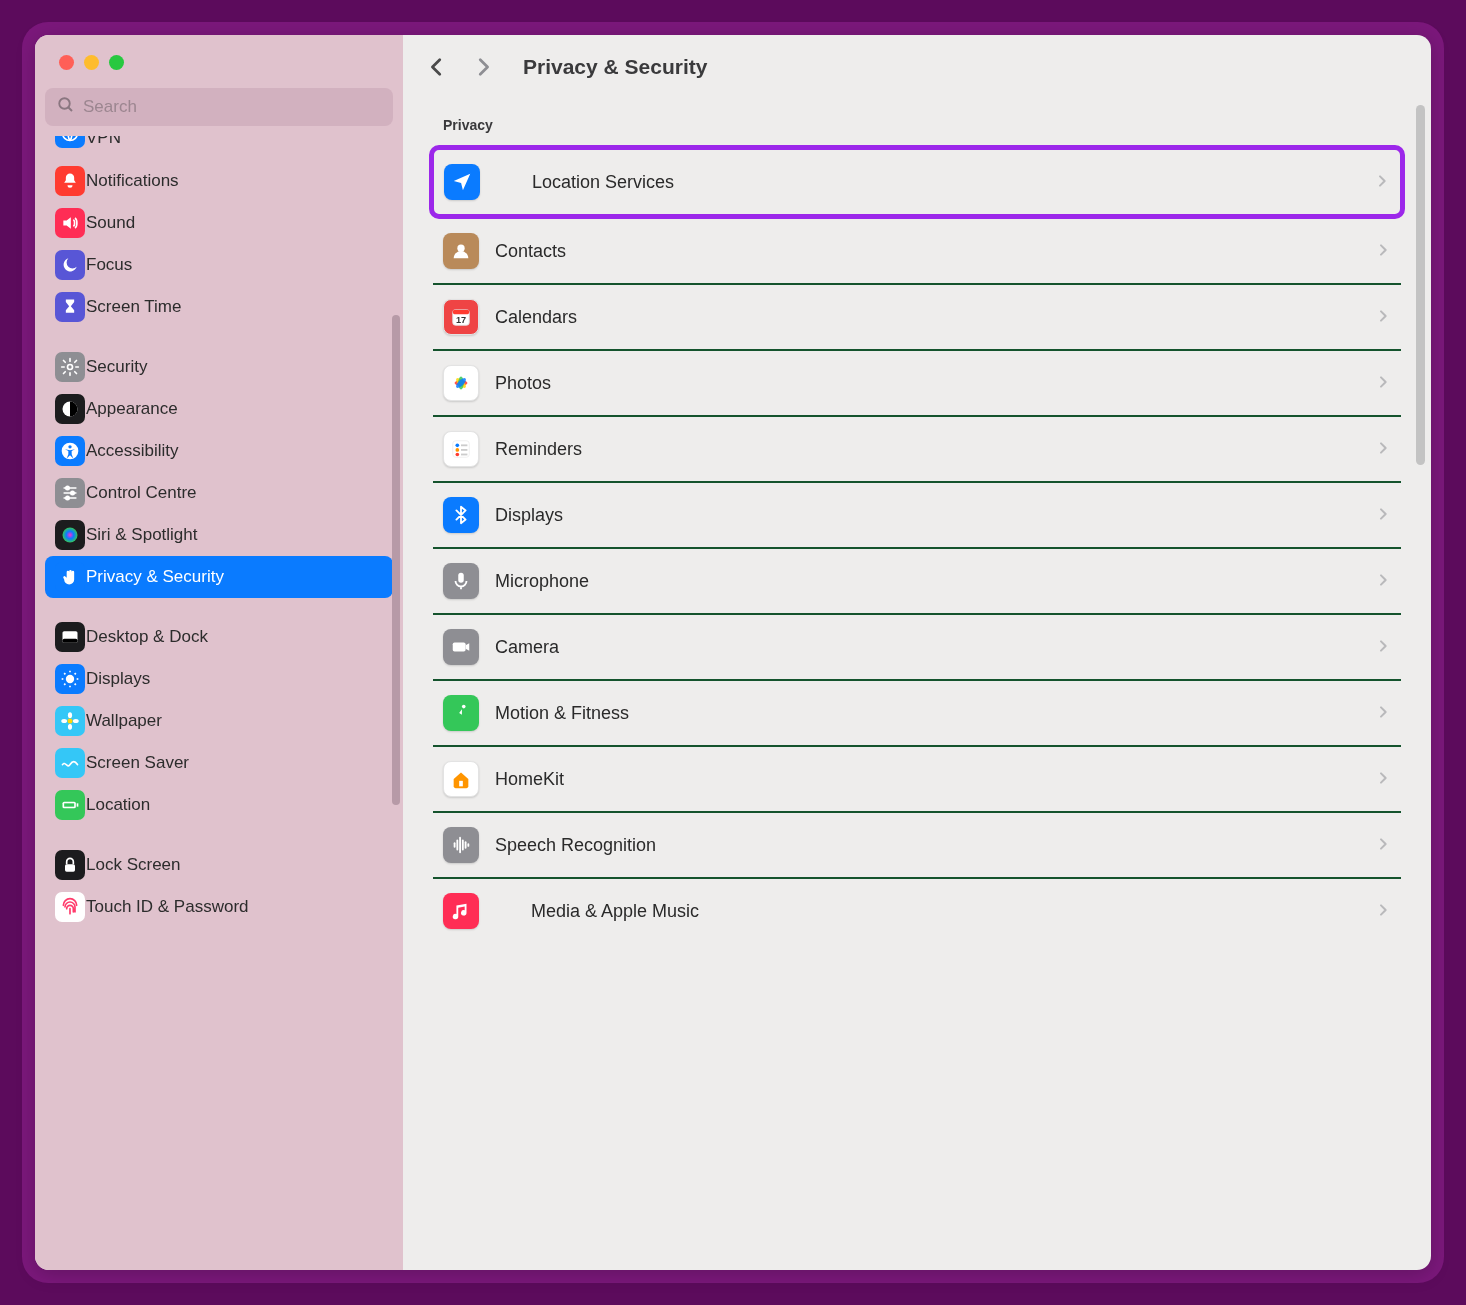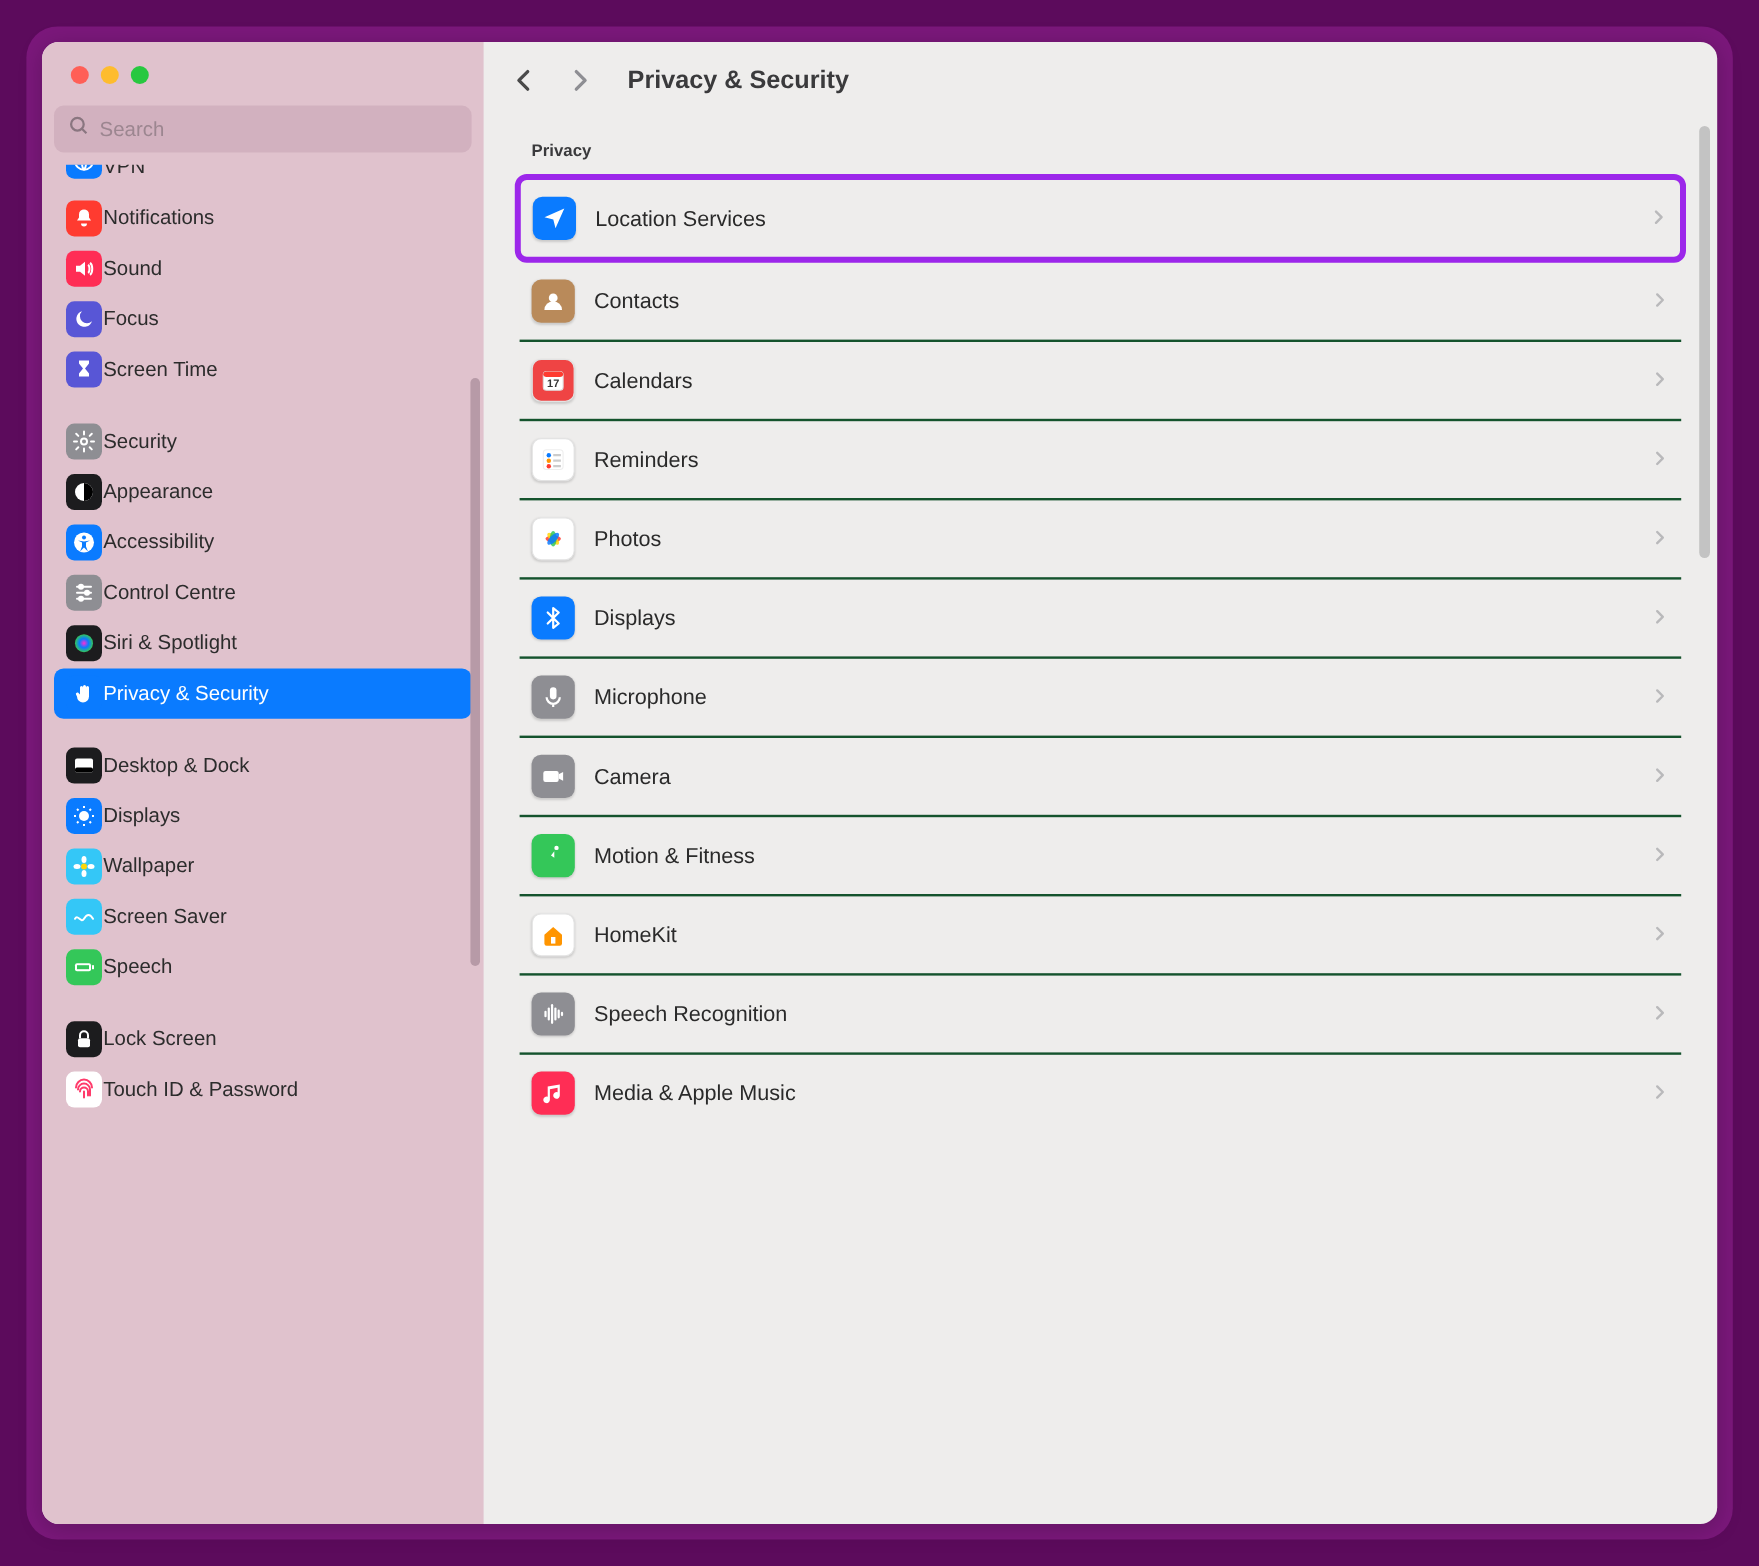--- a/index.html
+++ b/index.html
@@ -108,21 +108,21 @@
   .list {
     background:#eeedec;
   }
   .row {
     display:flex; align-items:center;
     padding: 14px 10px;
     border-bottom:2px solid #14532d;
     cursor:pointer;
     position:relative;
   }
-  .row:last-child { border-bottom:none; }
+  .row:last-child { border-bottom:none;gap:36px; }
   .row-icon {
     width:36px; height:36px; border-radius:8px;
     display:flex; align-items:center; justify-content:center;
     color:#fff; font-size:20px; margin-right:16px; flex-shrink:0;
     box-shadow: 0 1px 2px rgba(0,0,0,.15);
   }
   .row-label { font-size:18px; color:#2a2a2a; flex:1; }
   .chevron {
     color:#b9b9bb; font-size:22px;
   }
@@ -325,21 +325,21 @@
               <span>Screen Saver</span>
             </div>
             <div class="sb-item">
               <span class="sb-icon" style="background: rgb(52, 199, 89);">
                 <svg viewBox="0 0 24 24" fill="#fff">
                   <rect x="3" y="8" width="16" height="8" rx="2" fill="#fff"></rect>
                   <rect x="20" y="10" width="2" height="4" fill="#fff"></rect>
                   <rect x="5" y="10" width="12" height="4" fill="#34c759"></rect>
                 </svg>
               </span>
-              <span>Speech</span>
+              <span>Location</span>
             </div>
           </div>
         <div class="sb-group" id="sb-g4">
             <div class="sb-item">
               <span class="sb-icon" style="background: rgb(28, 28, 30);">
                 <svg viewBox="0 0 24 24" fill="#fff">
                   <rect x="6" y="11" width="12" height="9" rx="2" fill="#fff"></rect>
                   <path d="M8 11V8a4 4 0 0 1 8 0v3" stroke="#fff" stroke-width="2" fill="none"></path>
                 </svg>
               </span>
@@ -410,46 +410,46 @@
                 </svg>
               </span>
               <span class="row-label">Calendars</span>
               <span class="chevron"><svg viewBox="0 0 24 24" width="16" height="16" fill="none" stroke="currentColor" stroke-width="3" stroke-linecap="round" stroke-linejoin="round">
                   <polyline points="9 5 16 12 9 19"></polyline>
                 </svg></span>
             </div>
             <div class="row">
               <span class="row-icon" style="background: rgb(255, 255, 255); border: 1px solid rgb(227, 227, 227);">
                 <svg viewBox="0 0 24 24">
+                  <g transform="translate(12 12)">
+                    <ellipse rx="7" ry="3" fill="#ff3b30" opacity=".85"></ellipse>
+                    <ellipse rx="7" ry="3" fill="#ffd60a" opacity=".85" transform="rotate(45)"></ellipse>
+                    <ellipse rx="7" ry="3" fill="#34c759" opacity=".85" transform="rotate(90)"></ellipse>
+                    <ellipse rx="7" ry="3" fill="#0a7bff" opacity=".85" transform="rotate(135)"></ellipse>
+                  </g>
+                </svg>
+              </span>
+              <span class="row-label">Photos</span>
+              <span class="chevron"><svg viewBox="0 0 24 24" width="16" height="16" fill="none" stroke="currentColor" stroke-width="3" stroke-linecap="round" stroke-linejoin="round">
+                  <polyline points="9 5 16 12 9 19"></polyline>
+                </svg></span>
+            </div>
+            <div class="row">
+              <span class="row-icon" style="background: rgb(255, 255, 255); border: 1px solid rgb(227, 227, 227);">
+                <svg viewBox="0 0 24 24">
                   <rect x="3" y="3" width="18" height="18" rx="3" fill="#fff" stroke="#eee"></rect>
                   <circle cx="8" cy="8" r="2" fill="#0a7bff"></circle>
                   <circle cx="8" cy="13" r="2" fill="#ff9500"></circle>
                   <circle cx="8" cy="18" r="2" fill="#ff3b30"></circle>
                   <line x1="12" y1="8" x2="19" y2="8" stroke="#ccc" stroke-width="2"></line>
                   <line x1="12" y1="13" x2="19" y2="13" stroke="#ccc" stroke-width="2"></line>
                   <line x1="12" y1="18" x2="19" y2="18" stroke="#ccc" stroke-width="2"></line>
                 </svg>
               </span>
               <span class="row-label">Reminders</span>
-              <span class="chevron"><svg viewBox="0 0 24 24" width="16" height="16" fill="none" stroke="currentColor" stroke-width="3" stroke-linecap="round" stroke-linejoin="round">
-                  <polyline points="9 5 16 12 9 19"></polyline>
-                </svg></span>
-            </div>
-            <div class="row">
-              <span class="row-icon" style="background: rgb(255, 255, 255); border: 1px solid rgb(227, 227, 227);">
-                <svg viewBox="0 0 24 24">
-                  <g transform="translate(12 12)">
-                    <ellipse rx="7" ry="3" fill="#ff3b30" opacity=".85"></ellipse>
-                    <ellipse rx="7" ry="3" fill="#ffd60a" opacity=".85" transform="rotate(45)"></ellipse>
-                    <ellipse rx="7" ry="3" fill="#34c759" opacity=".85" transform="rotate(90)"></ellipse>
-                    <ellipse rx="7" ry="3" fill="#0a7bff" opacity=".85" transform="rotate(135)"></ellipse>
-                  </g>
-                </svg>
-              </span>
-              <span class="row-label">Photos</span>
               <span class="chevron"><svg viewBox="0 0 24 24" width="16" height="16" fill="none" stroke="currentColor" stroke-width="3" stroke-linecap="round" stroke-linejoin="round">
                   <polyline points="9 5 16 12 9 19"></polyline>
                 </svg></span>
             </div>
             <div class="row">
               <span class="row-icon" style="background: rgb(10, 123, 255);">
                 <svg viewBox="0 0 24 24" fill="none" stroke="#fff" stroke-width="2" stroke-linecap="round" stroke-linejoin="round">
                   <path d="M7 7l10 10-5 4V3l5 4L7 17"></path>
                 </svg>
               </span>

